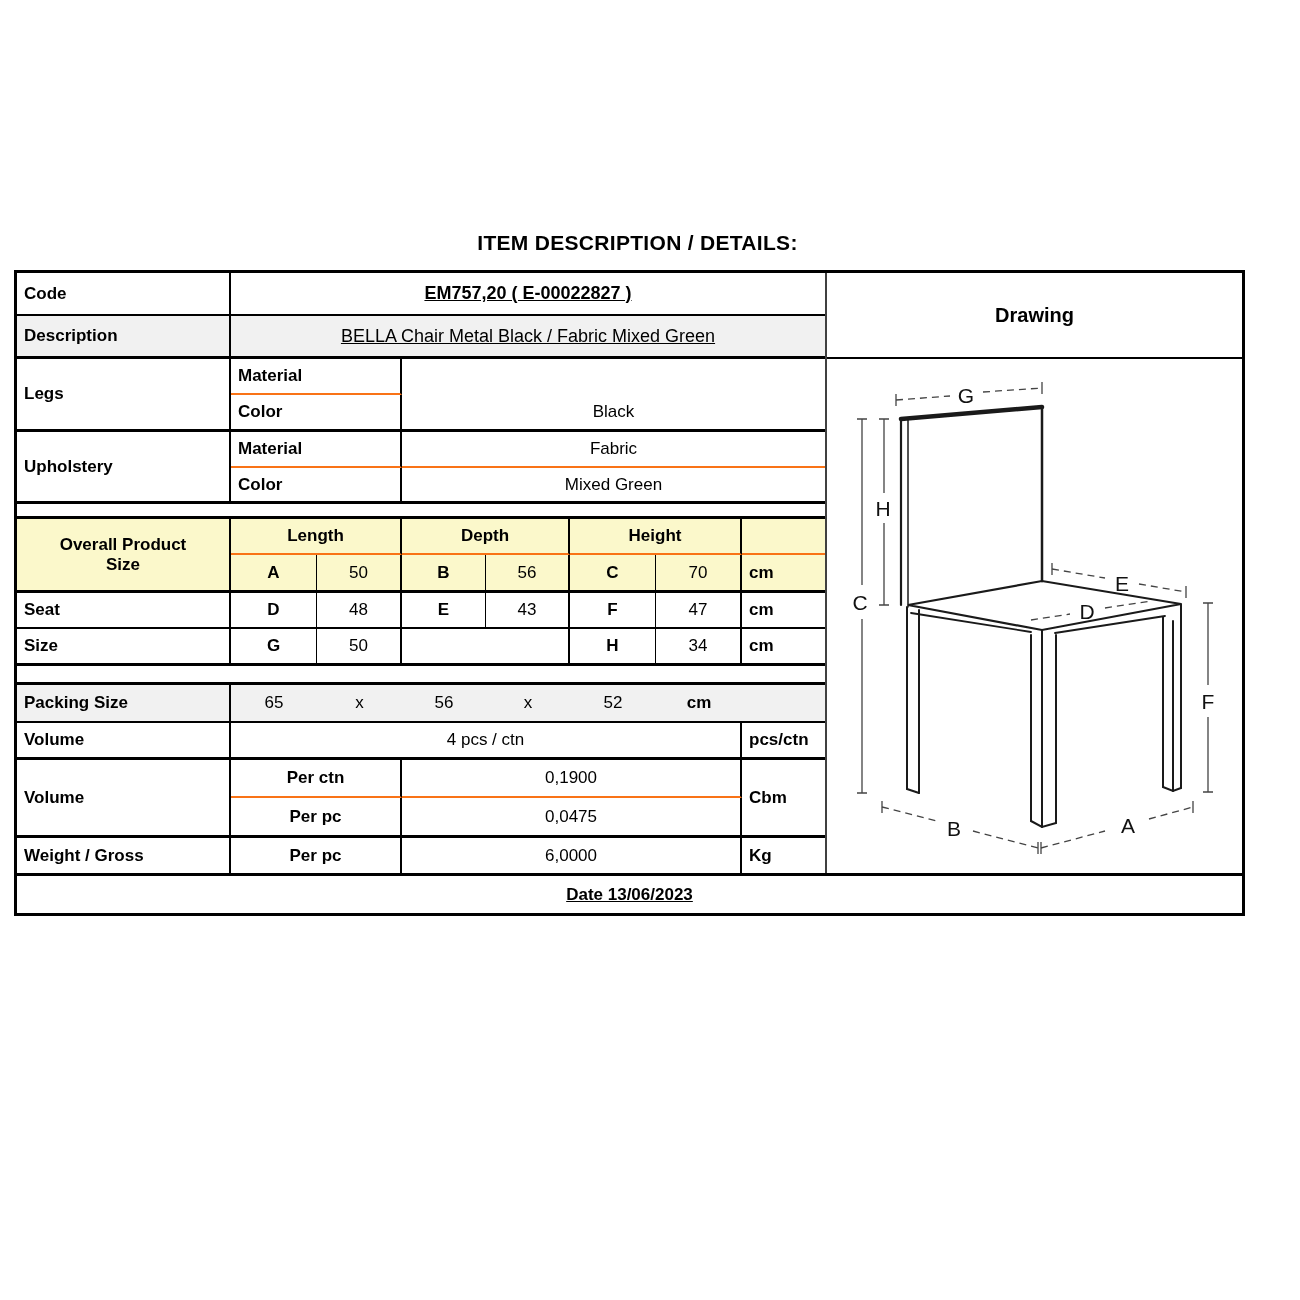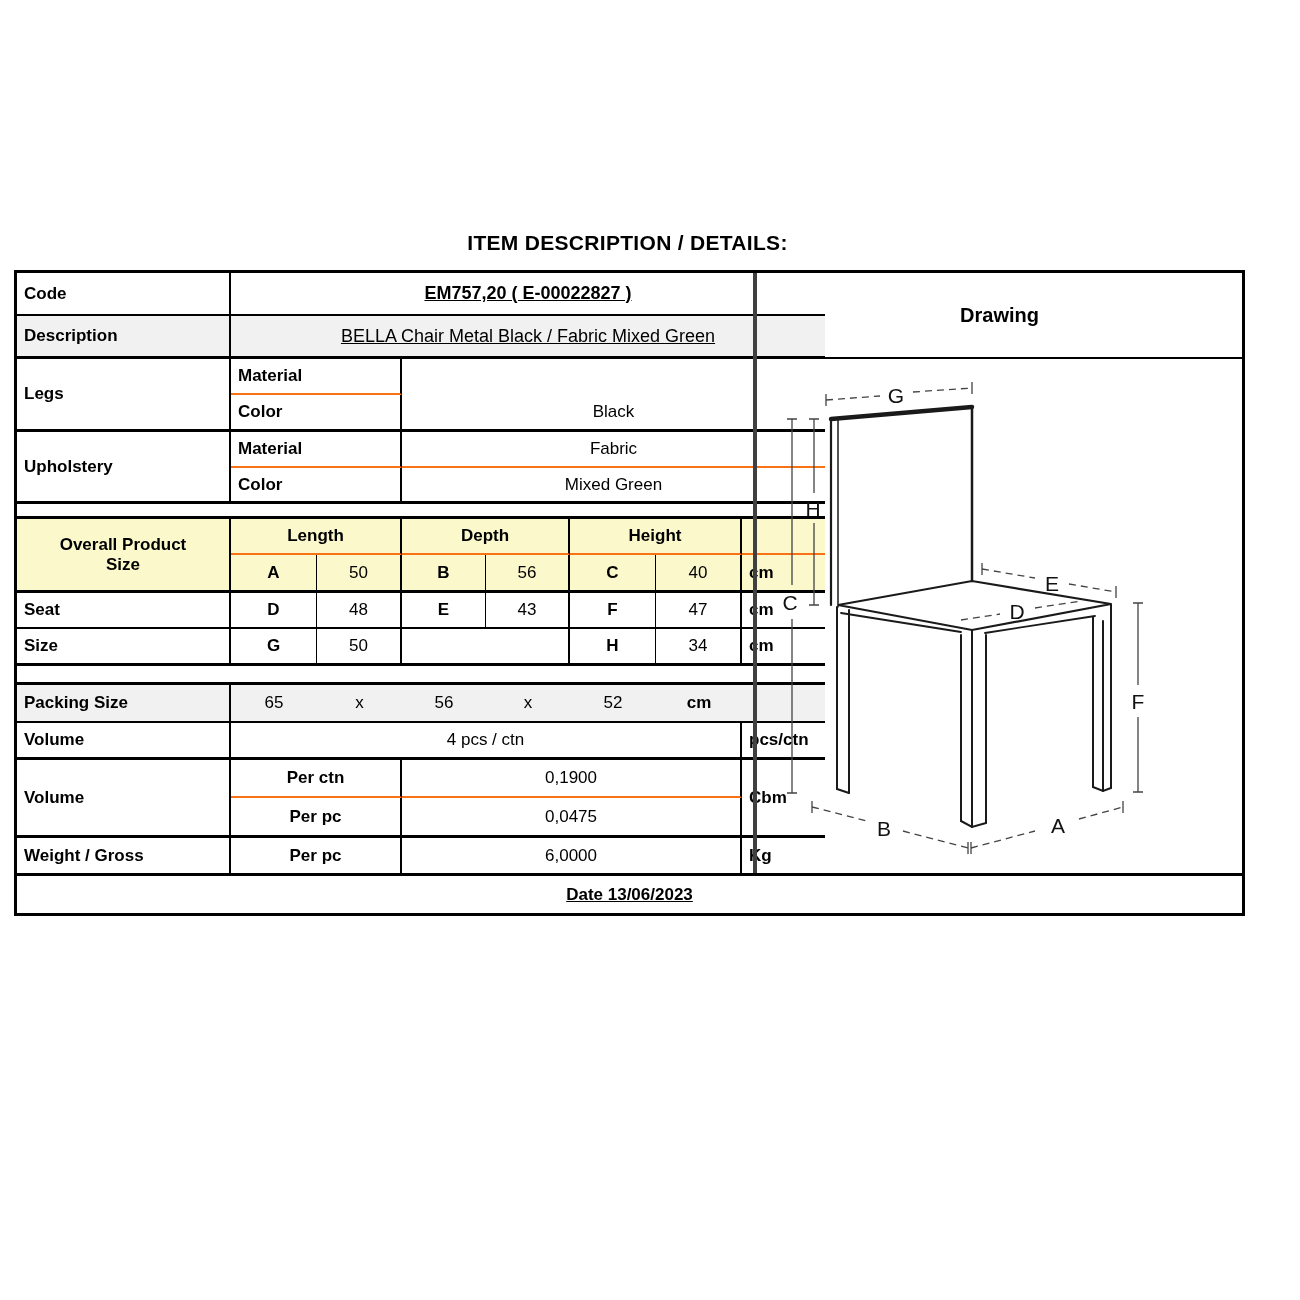--- a/index.html
+++ b/index.html
@@ -1,52 +1,52 @@
 <!DOCTYPE html>
 <html><head>
 <meta charset="utf-8">
 <style>
   html,body{margin:0;padding:0;background:#fff;}
   .sheet{
     position:relative;width:1300px;height:1300px;background:#fff;
     font-family:"Liberation Sans",sans-serif;color:#000;
   }
   .page-title{
-    position:absolute;top:231px;left:12px;width:1231px;
+    position:absolute;top:231px;left:22px;width:1231px;
     text-align:center;font-weight:bold;font-size:21px;letter-spacing:.3px;
   }
   .table-outer{
     position:absolute;top:270px;left:14px;width:1231px;
     border:3px solid #000;box-sizing:border-box;
     display:flex;flex-direction:column;background:#fff;
   }
   .top-area{display:flex;}
   .left-grid{
-    width:736px;display:grid;
+    width:808px;display:grid;
     grid-template-columns:214px 86px 85px 84px 84px 86px 86px 83px;
     grid-template-rows:43px 43px 36px 37px 36px 36px 15px 36px 38px 36px 37px 19px 38px 37px 38px 40px 35px;
   }
   .cell{
     display:flex;align-items:center;justify-content:center;
     font-size:17px;line-height:1.15;box-sizing:border-box;overflow:hidden;
     text-align:center;
   }
   .left{justify-content:flex-start;text-align:left;padding-left:7px;}
   .bold{font-weight:bold;}
   .fs18{font-size:18px;text-decoration:underline;}
   .gray{background:#F1F1F1;}
   .yellow{background:#FBF8CB;}
   .br1{border-right:1px solid #000;}
   .br2{border-right:2px solid #000;}
   .bb1{border-bottom:2px solid #f97316;}
   .bb2{border-bottom:2px solid #000;}
   .bb3{border-bottom:3px solid #000;}
   .ops{padding:0 30px;}
   .drawing-panel{
-    flex:1;border-left:4px solid #404040;display:flex;flex-direction:column;min-width:0;
+    flex:1;border-left:2px solid #404040;display:flex;flex-direction:column;min-width:0;
   }
   .drawing-title{
     height:84px;border-bottom:2px solid #000;
     display:flex;align-items:center;justify-content:center;
     font-weight:bold;font-size:20px;
   }
   .drawing-body{flex:1;position:relative;}
   .drawing-body svg{display:block;width:414px;height:514px;}
   .date-row{
     border-top:3px solid #000;height:37px;
@@ -92,21 +92,21 @@
         <div class="cell bold br2 bb1 yellow" style="grid-area:8/2/9/4">Length</div>
         <div class="cell bold br2 bb1 yellow" style="grid-area:8/4/9/6">Depth</div>
         <div class="cell bold br2 bb1 yellow" style="grid-area:8/6/9/8">Height</div>
         <div class="cell bb1 yellow" style="grid-area:8/8/9/9"></div>
 
         <div class="cell bold br1 bb3 yellow" style="grid-area:9/2/10/3">A</div>
         <div class="cell br2 bb3 yellow" style="grid-area:9/3/10/4">50</div>
         <div class="cell bold br1 bb3 yellow" style="grid-area:9/4/10/5">B</div>
         <div class="cell br2 bb3 yellow" style="grid-area:9/5/10/6">56</div>
         <div class="cell bold br1 bb3 yellow" style="grid-area:9/6/10/7">C</div>
-        <div class="cell br2 bb3 yellow" style="grid-area:9/7/10/8">40</div>
+        <div class="cell br2 bb3 yellow" style="grid-area:9/7/10/8">70</div>
         <div class="cell left bold bb3 yellow" style="grid-area:9/8/10/9">cm</div>
 
         <div class="cell left bold br2 bb2" style="grid-area:10/1/11/2">Seat</div>
         <div class="cell bold br1 bb2" style="grid-area:10/2/11/3">D</div>
         <div class="cell br2 bb2" style="grid-area:10/3/11/4">48</div>
         <div class="cell bold br1 bb2" style="grid-area:10/4/11/5">E</div>
         <div class="cell br2 bb2" style="grid-area:10/5/11/6">43</div>
         <div class="cell bold br1 bb2" style="grid-area:10/6/11/7">F</div>
         <div class="cell br2 bb2" style="grid-area:10/7/11/8">47</div>
         <div class="cell left bold bb2" style="grid-area:10/8/11/9">cm</div>

